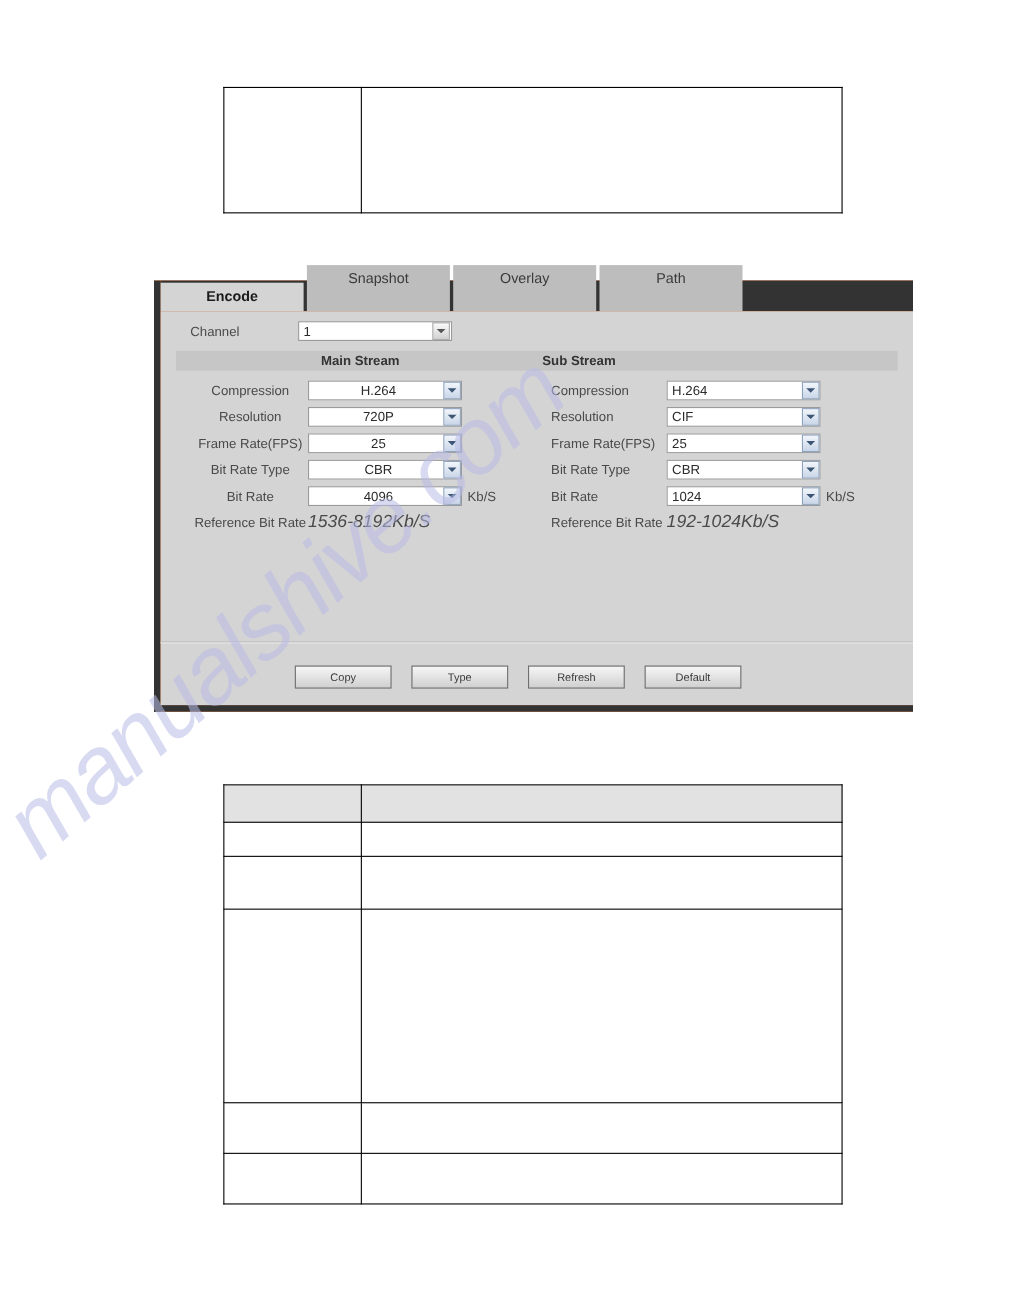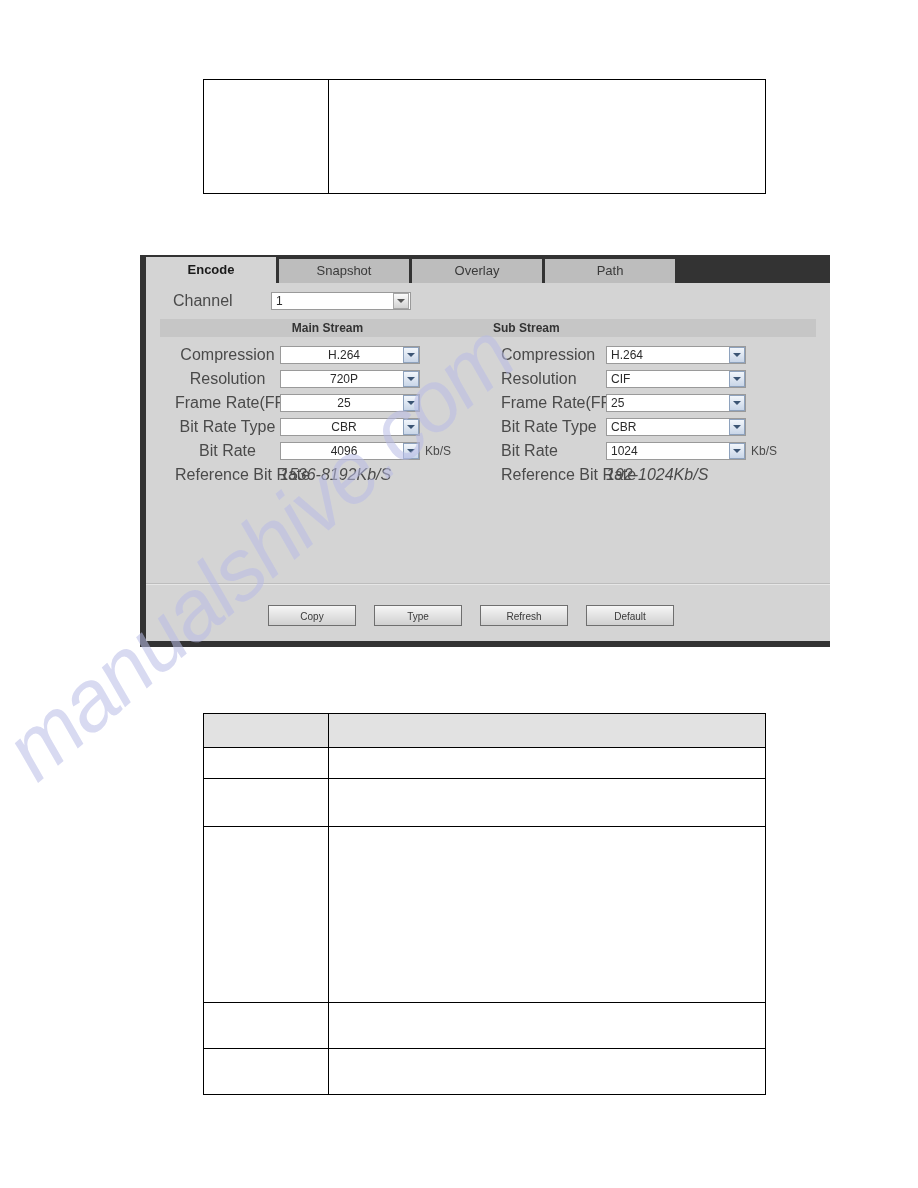--- a/index.html
+++ b/index.html
@@ -80,21 +80,21 @@
   .tabbar {
     position: relative;
     height: 28px;
     background: #333333;
     display: flex;
     align-items: flex-end;
     padding-left: 0px;
     box-sizing: border-box;
   }
   .tab {
-    height: 24px;
+    height: 42px;
     line-height: 24px;
     width: 130px;
     text-align: center;
     font-size: 13px;
     color: #3a3a3a;
     background: #bdbdbd;
     margin-right: 3px;
     box-sizing: border-box;
     cursor: pointer;
     user-select: none;
@@ -116,21 +116,21 @@
   }
 
   
   .channel-row {
     display: flex;
     align-items: center;
     height: 36px;
     padding-left: 27px;
   }
   .field-label {
-    font-size: 16px;
+    font-size: 12px;
     color: #4a4a4a;
     white-space: nowrap;
   }
   .channel-row .field-label { width: 98px; }
 
   
   .combo {
     position: relative;
     height: 18px;
     background: #ffffff;

